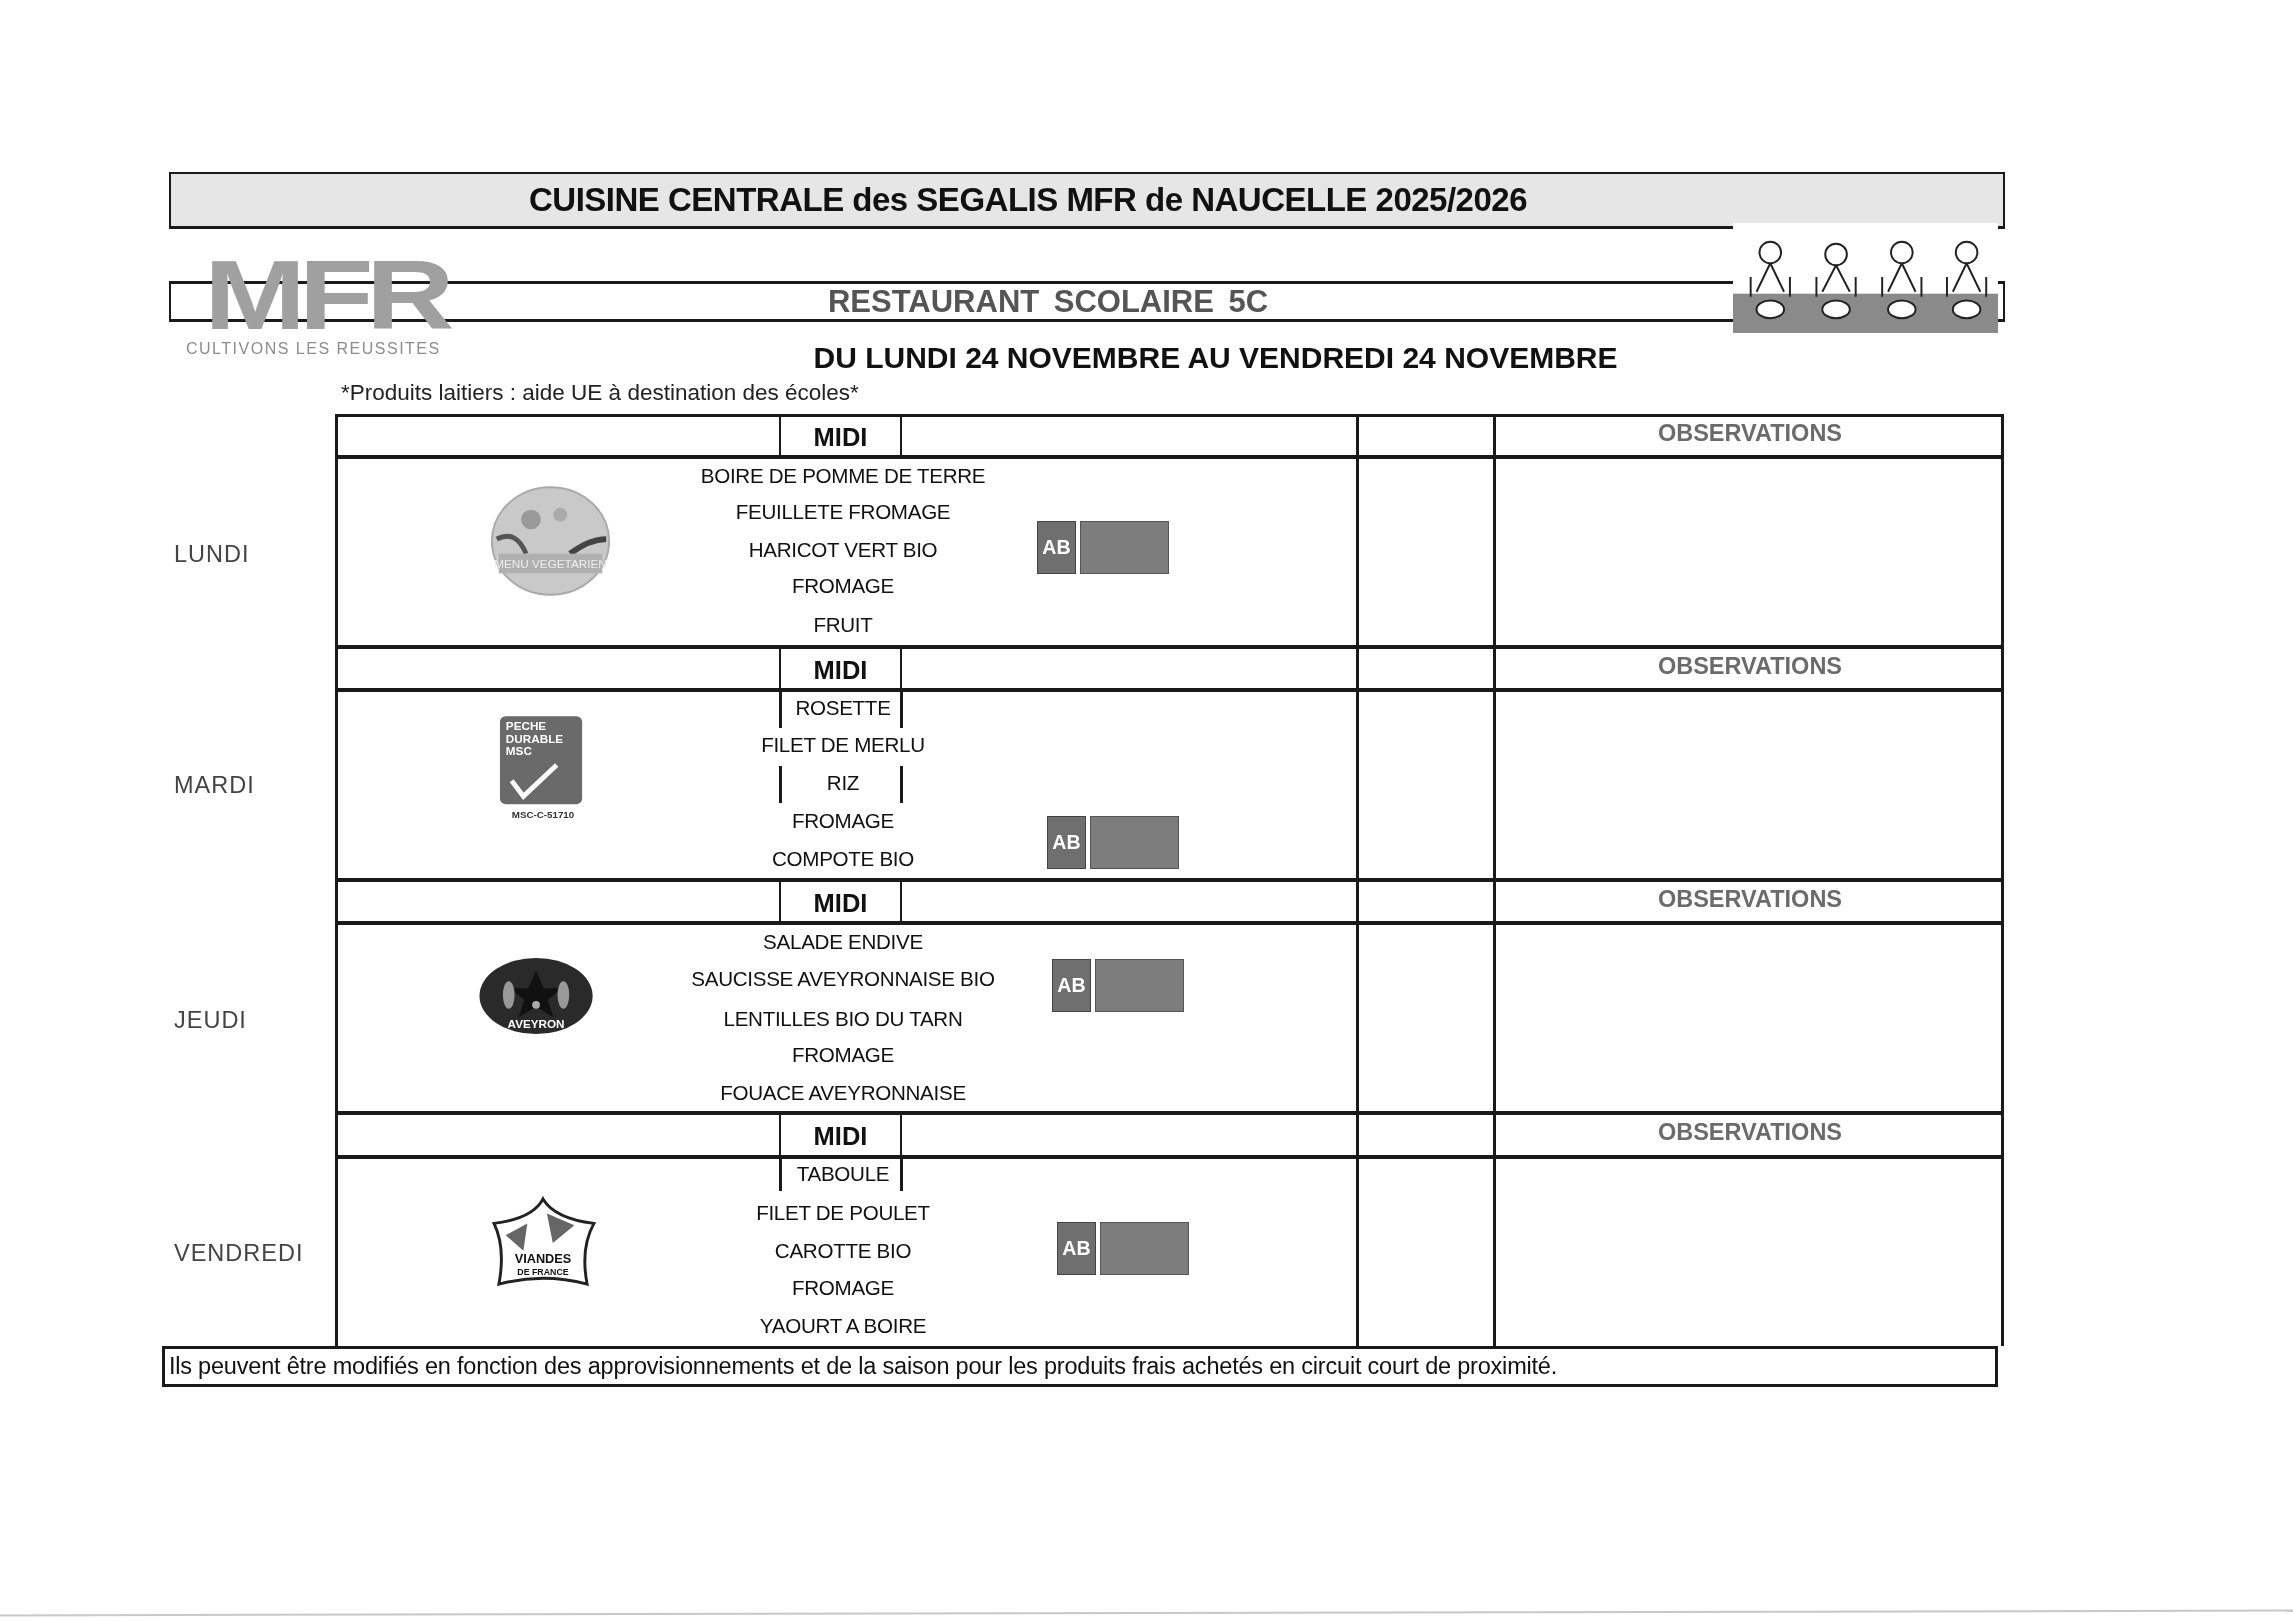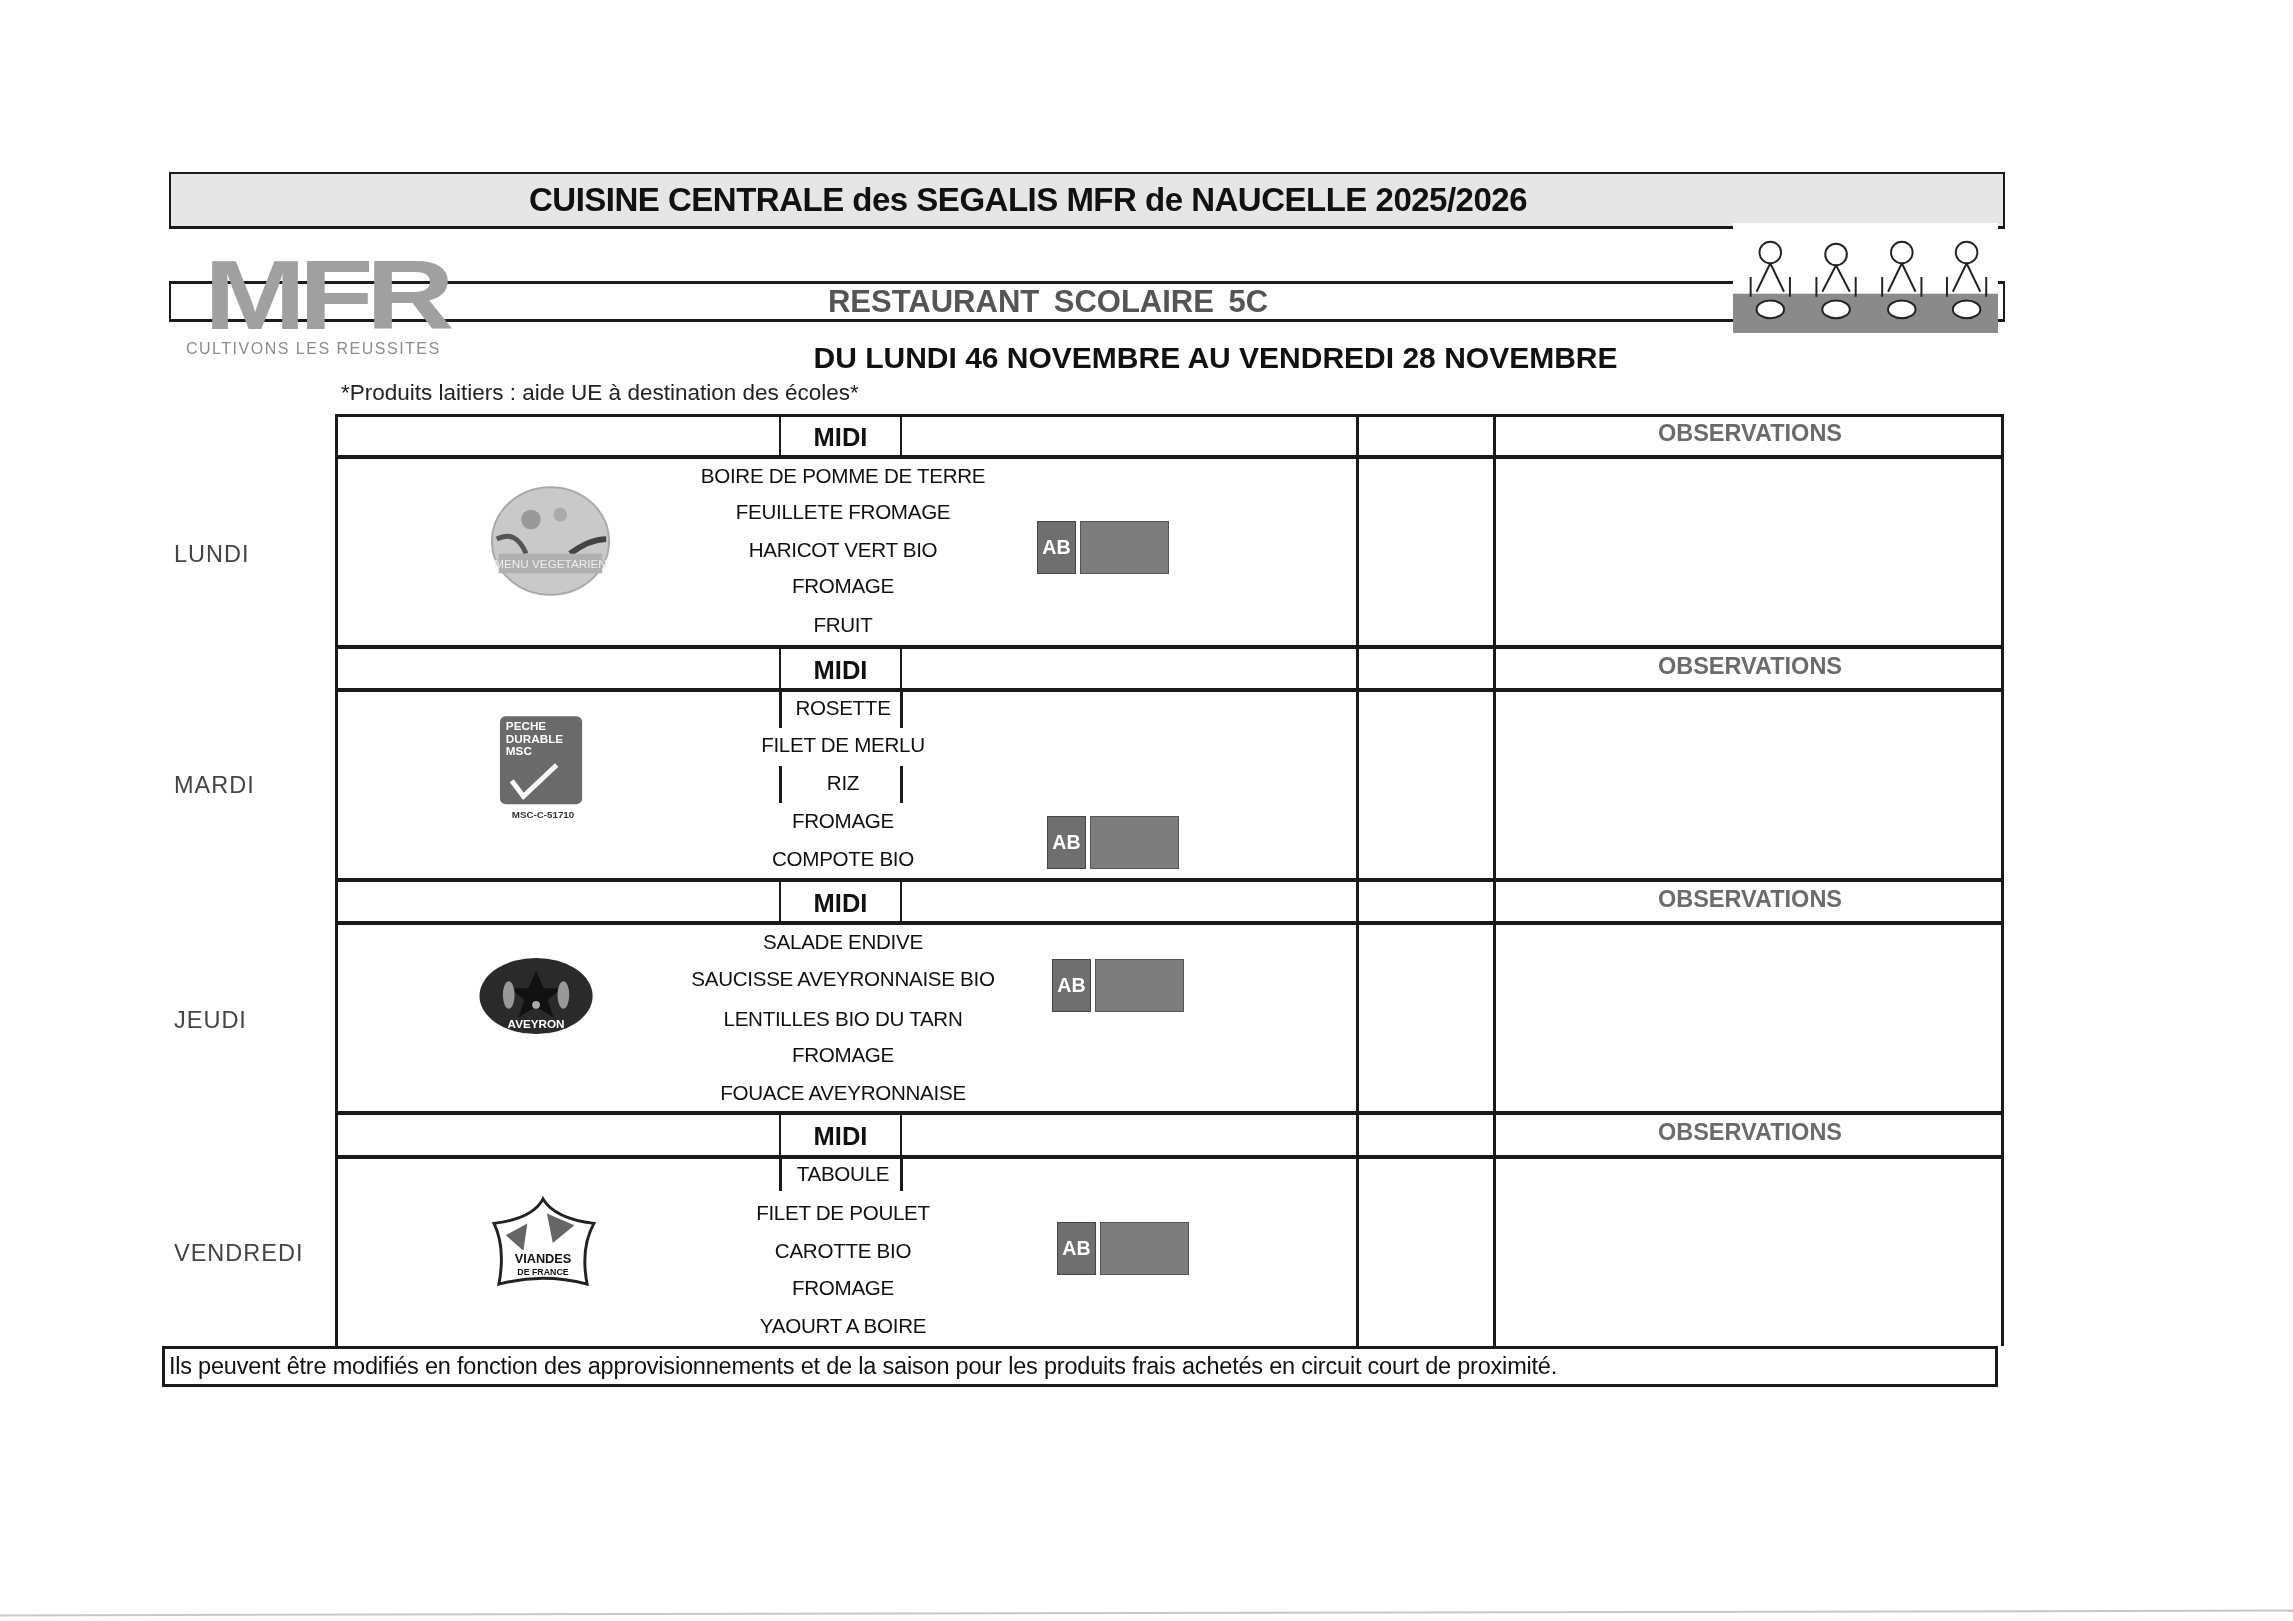--- a/index.html
+++ b/index.html
@@ -130,21 +130,21 @@
       <g transform="translate(228,0)">
         <circle cx="10" cy="30" r="11" fill="#fff"></circle>
         <path d="M10 41 L-4 70 M10 41 L24 70"></path>
         <ellipse cx="10" cy="88" rx="14" ry="9" fill="#fff"></ellipse>
         <path d="M-10 55 L-10 75 M30 55 L30 75"></path>
       </g>
     </g>
   </svg>
 </div>
 
-<div class="abs date-range">DU LUNDI 46 NOVEMBRE AU VENDREDI 28 NOVEMBRE</div>
+<div class="abs date-range">DU LUNDI 24 NOVEMBRE AU VENDREDI 24 NOVEMBRE</div>
 <div class="abs dairy-note">*Produits laitiers : aide UE à destination des écoles*</div>
 
 <div class="day-label" style="top:541px">LUNDI</div>
 <div class="day-label" style="top:772px">MARDI</div>
 <div class="day-label" style="top:1007px">JEUDI</div>
 <div class="day-label" style="top:1240px">VENDREDI</div>
 
 <div class="abs tbl"></div>
 
 <div class="vline" style="left:1356px; top:414px; height:932px"></div>

